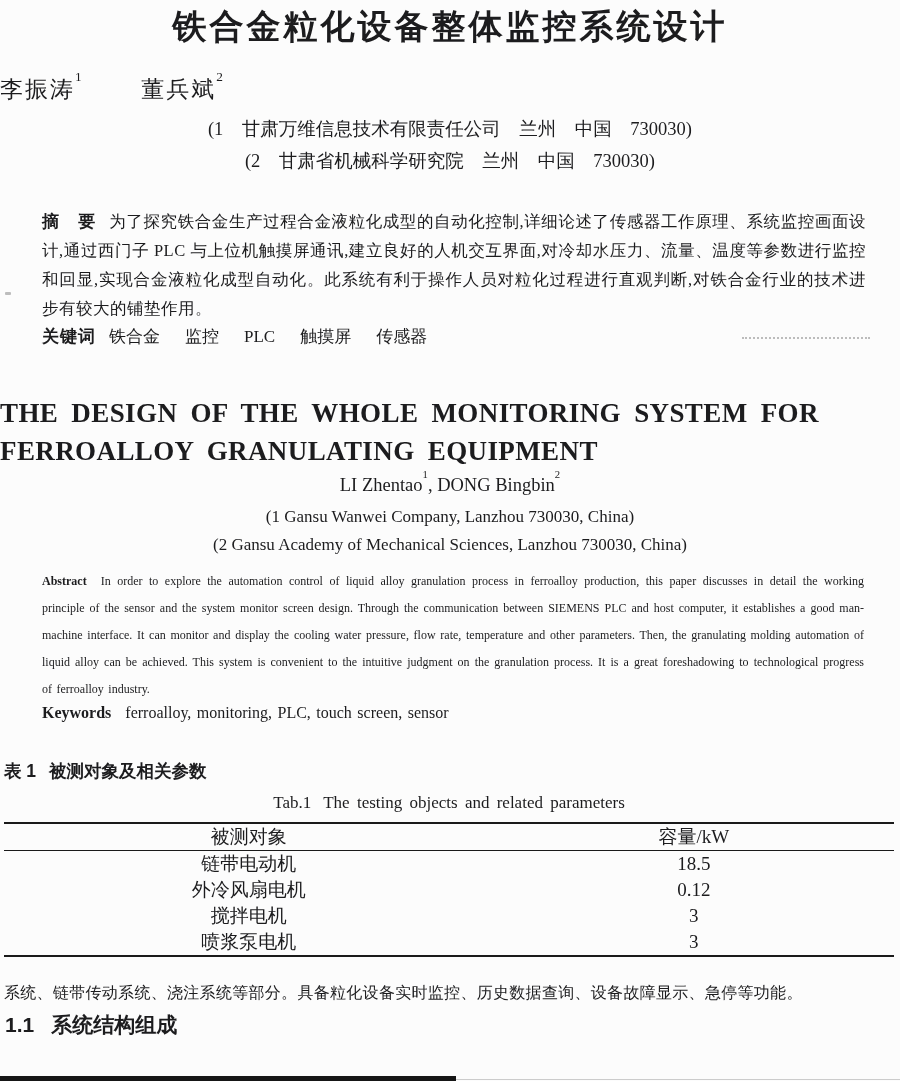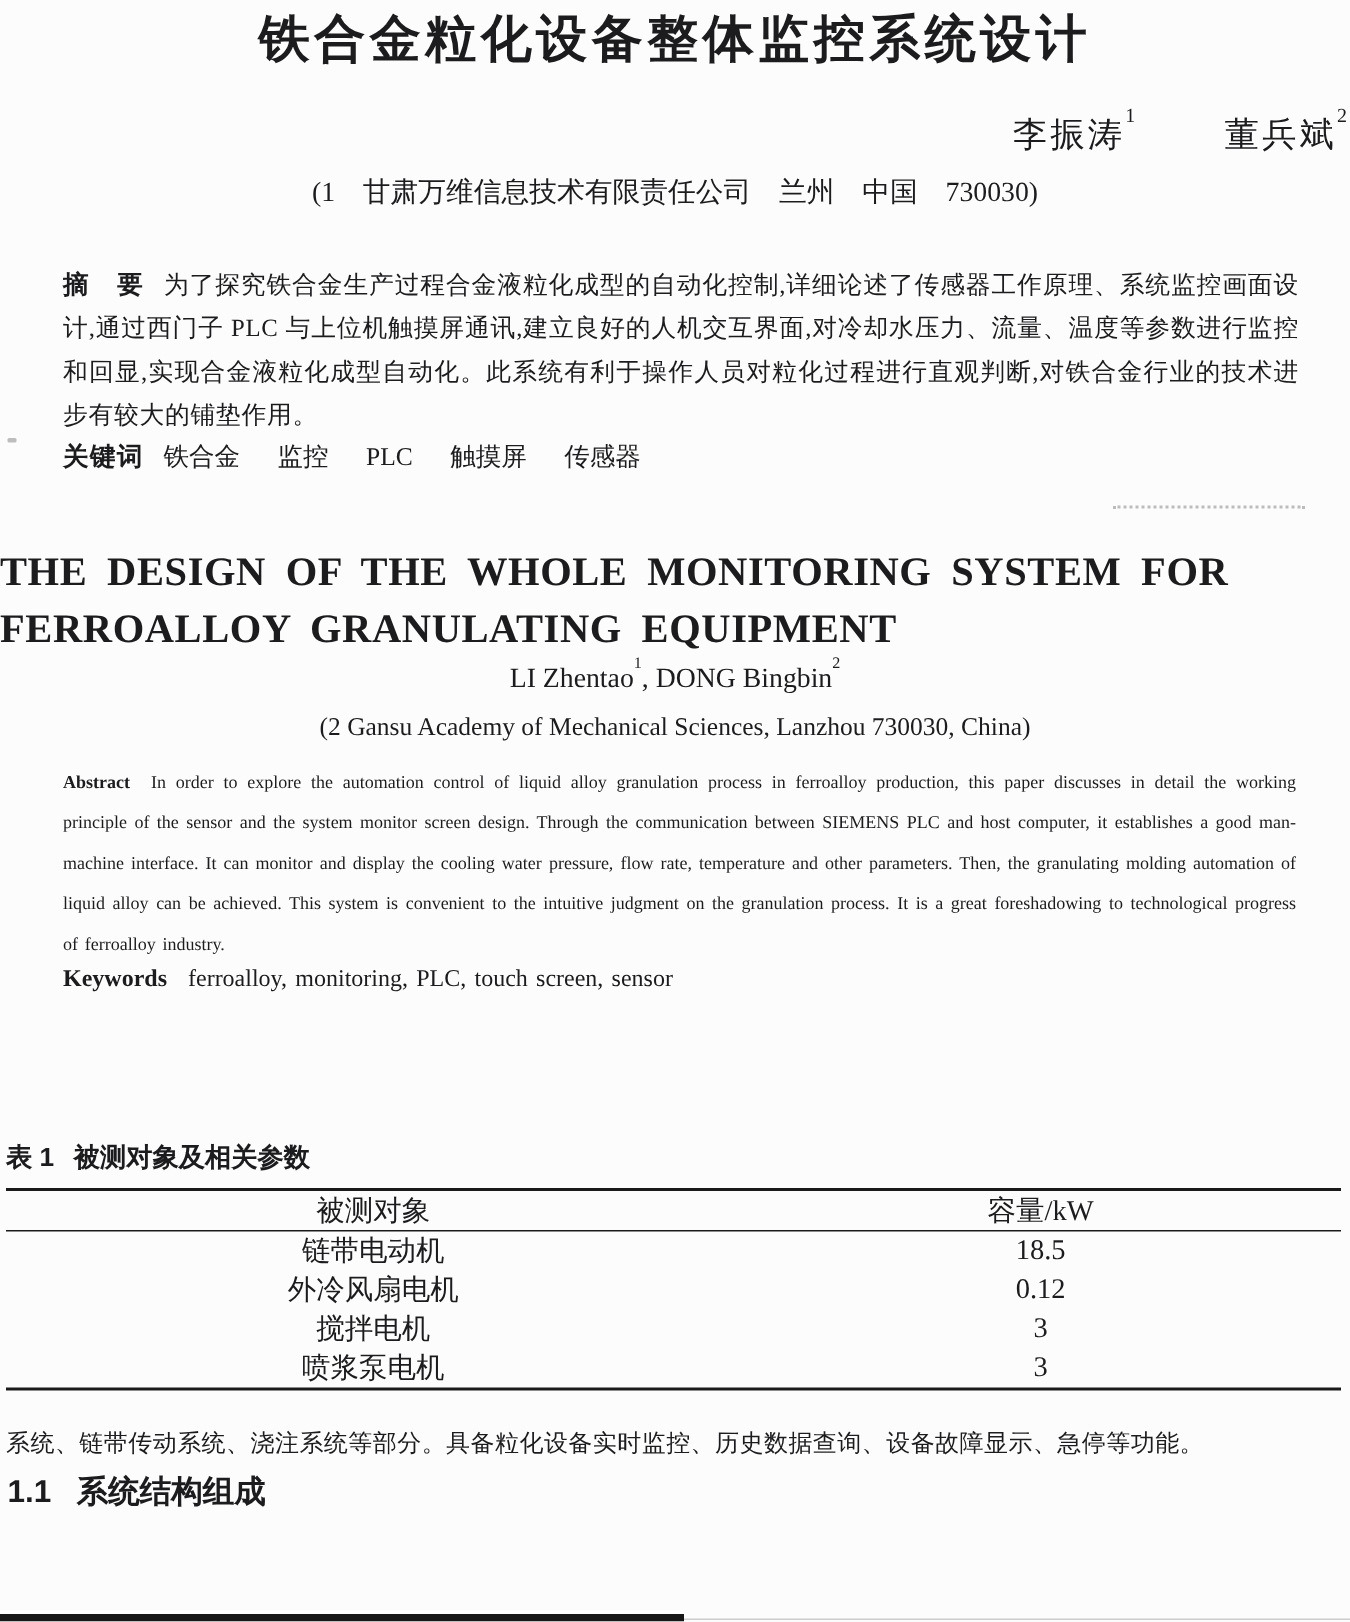--- a/index.html
+++ b/index.html
@@ -14,21 +14,21 @@
     background:#fcfcfc;
   }
   sup{font-size:0.58em;line-height:0;position:relative;top:-0.55em;}
 
   
   .cn-title{
     margin:0;padding-top:4px;text-align:center;
     font-family:"Liberation Sans", sans-serif;font-weight:700;
     font-size:34px;line-height:44px;letter-spacing:3px;
   }
-  .authors-cn{margin-top:26px;text-align:right;font-size:23px;letter-spacing:2px;}
+  .authors-cn{margin-top:26px;text-align:left;font-size:23px;letter-spacing:2px;}
   .authors-cn .author-gap{display:inline-block;width:42px;}
   .affil-cn{text-align:center;font-size:18.5px;line-height:32px;}
   .affil-block{margin-top:8px;}
 
   
   .abstract-cn{
     margin:30px 34px 0 42px;font-size:16.5px;line-height:29px;
     text-align:justify;letter-spacing:0.5px;
   }
   .label-cn{
@@ -137,48 +137,51 @@
   <h1 class="cn-title">铁合金粒化设备整体监控系统设计</h1>
 
   <div class="authors-cn">
     <span><span>李振涛</span><sup>1</sup></span>
     <span class="author-gap"></span>
     <span><span>董兵斌</span><sup>2</sup></span>
   </div>
 
   <div class="affil-block">
     <div class="affil-cn">(1　甘肃万维信息技术有限责任公司　兰州　中国　730030)</div>
+    <div class="affil-cn">(2　甘肃省机械科学研究院　兰州　中国　730030)</div>
   </div>
 
   <p class="abstract-cn"><span class="label-cn">摘　要</span><span>为了探究铁合金生产过程合金液粒化成型的自动化控制,详细论述了传感器工作原理、系统监控画面设计,通过西门子 PLC 与上位机触摸屏通讯,建立良好的人机交互界面,对冷却水压力、流量、温度等参数进行监控和回显,实现合金液粒化成型自动化。此系统有利于操作人员对粒化过程进行直观判断,对铁合金行业的技术进步有较大的铺垫作用。</span></p>
 
   <div class="keywords-cn">
     <span class="label-cn">关键词</span><span class="term">铁合金</span><span class="term">监控</span><span class="term">PLC</span><span class="term">触摸屏</span><span class="term">传感器</span>
   </div>
 
   <div class="en-title">
     <div>THE DESIGN OF THE WHOLE MONITORING SYSTEM FOR</div>
     <div>FERROALLOY GRANULATING EQUIPMENT</div>
   </div>
 
   <div class="en-authors"><span>LI Zhentao</span><sup>1</sup><span>, </span><span>DONG Bingbin</span><sup>2</sup></div>
 
   <div class="en-affils">
+    <div class="affil-en">(1 Gansu Wanwei Company, Lanzhou 730030, China)</div>
     <div class="affil-en">(2 Gansu Academy of Mechanical Sciences, Lanzhou 730030, China)</div>
   </div>
 
   <p class="abstract-en"><span class="label-en">Abstract</span><span>In order to explore the automation control of liquid alloy granulation process in ferroalloy production, this paper discusses in detail the working principle of the sensor and the system monitor screen design. Through the communication between SIEMENS PLC and host computer, it establishes a good man-machine interface. It can monitor and display the cooling water pressure, flow rate, temperature and other parameters. Then, the granulating molding automation of liquid alloy can be achieved. This system is convenient to the intuitive judgment on the granulation process. It is a great foreshadowing to technological progress of ferroalloy industry.</span></p>
 
   <div class="keywords-en"><span class="label-en">Keywords</span><span>ferroalloy, monitoring, PLC, touch screen, sensor</span></div>
 
   <div class="columns">
 
 
     <div class="col-right">
       <div class="cap-cn"><span class="cap-label">表 1</span><span>被测对象及相关参数</span></div>
+      <div class="cap-en"><span class="cap-label">Tab.1</span><span>The testing objects and related parameters</span></div>
 
       <table class="params">
         <colgroup>
             <col style="width:55%">
             <col style="width:45%">
           </colgroup>
         <thead>
           <tr>
             <td>被测对象</td>
             <td>容量/kW</td>

